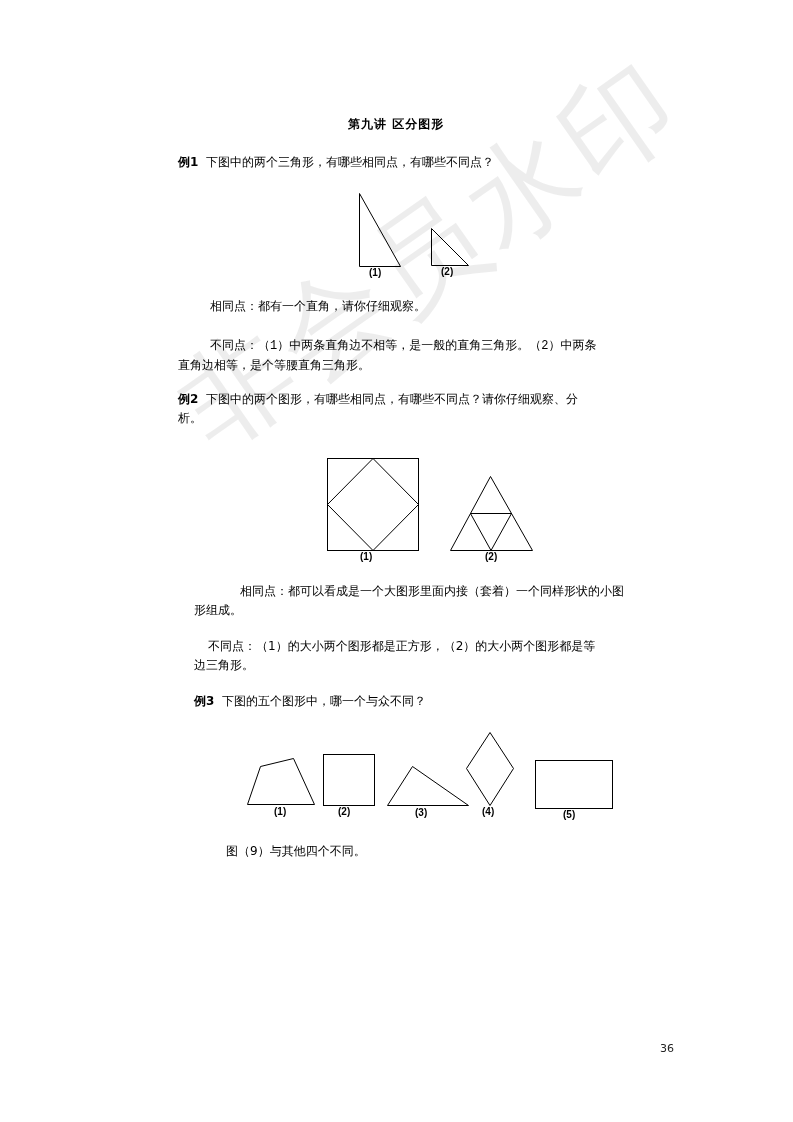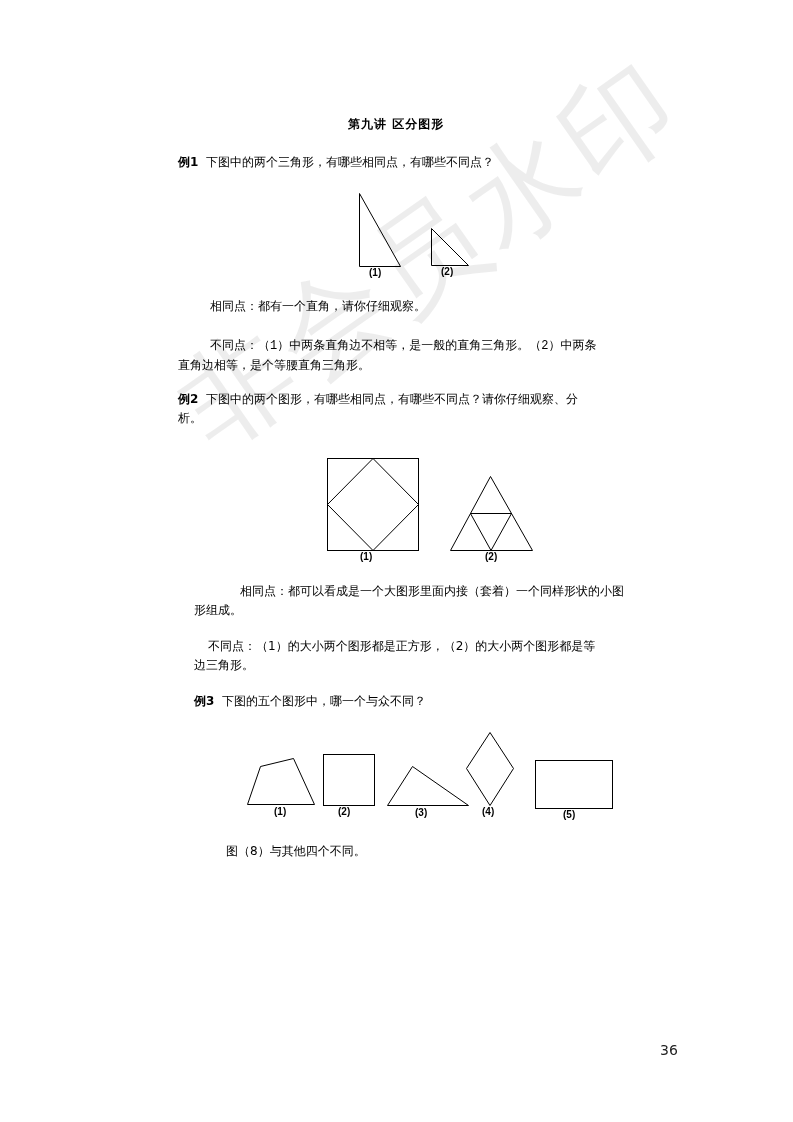--- a/index.html
+++ b/index.html
@@ -8,21 +8,21 @@
     .abs { position: absolute; white-space: nowrap; }
     .title { font-size: 12px; font-weight: bold; letter-spacing: 1px; }
     .txt { font-size: 12px; line-height: 19px; margin-left: 40px; }
     .lbl { font-weight: bold; }
     .cap { font-size: 10px; font-weight: bold; font-family: "Liberation Sans", sans-serif; }
     svg.fig { position: absolute; overflow: visible; }
     svg.fig * { fill: none; stroke: #000; stroke-width: 1; }
     .wm { position: absolute; left: 150px; top: 360px; font-size: 110px; color: rgba(0,0,0,0.07);
           transform: rotate(-35deg); transform-origin: left top; letter-spacing: 6px; white-space: nowrap;
           font-family: "DejaVu Sans", sans-serif; pointer-events: none; }
-    .pnum { font-size: 14px; font-family: "DejaVu Sans", sans-serif; color: #222; }
+    .pnum { font-size: 11px; font-family: "DejaVu Sans", sans-serif; color: #222; }
   </style>
 </head>
 <body>
 
 <div class="wm">非会员水印</div>
 
 <div class="abs title" style="left:348px; top:116px;">第九讲  区分图形</div>
 
 <div class="abs txt" style="left:138px; top:153px;">
   <span class="lbl">例1</span>&nbsp;
@@ -71,15 +71,15 @@
   <polygon points="387.5,805.5 412.5,766.5 468.5,805.5"></polygon>
   <polygon points="490,732.5 513.5,768.5 490,805.5 466.5,768.5"></polygon>
   <rect x="535.5" y="760.5" width="77" height="48"></rect>
 </svg>
 <div class="abs cap" style="left:274px; top:806px;">(1)</div>
 <div class="abs cap" style="left:338px; top:806px;">(2)</div>
 <div class="abs cap" style="left:415px; top:807px;">(3)</div>
 <div class="abs cap" style="left:482px; top:806px;">(4)</div>
 <div class="abs cap" style="left:563px; top:809px;">(5)</div>
 
-<div class="abs txt" style="left:186px; top:842px;">图（8）与其他四个不同。</div>
+<div class="abs txt" style="left:186px; top:842px;">图（9）与其他四个不同。</div>
 
 <div class="abs pnum" style="left:660px; top:1042px;">36</div>
 
 </body></html>

